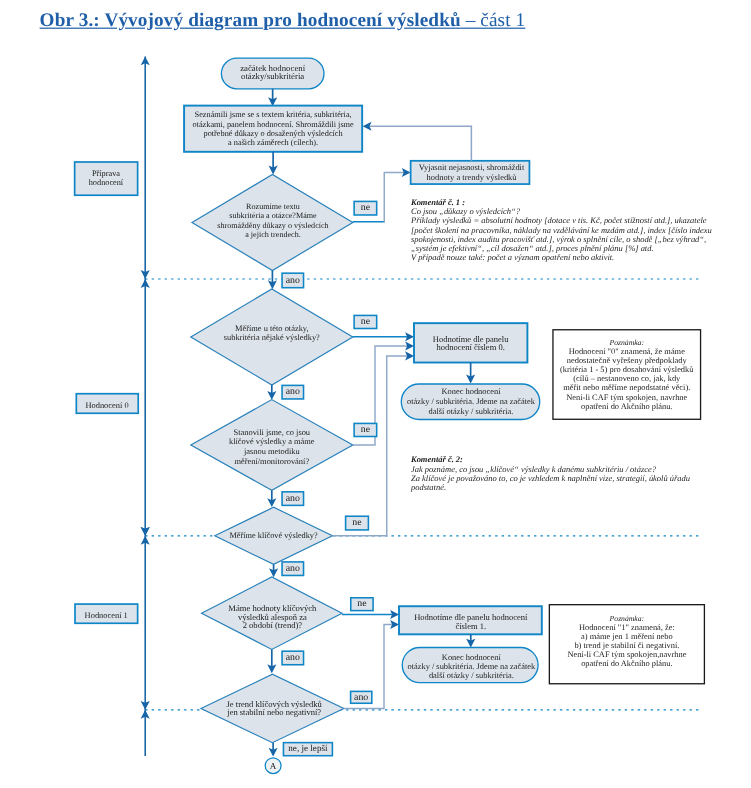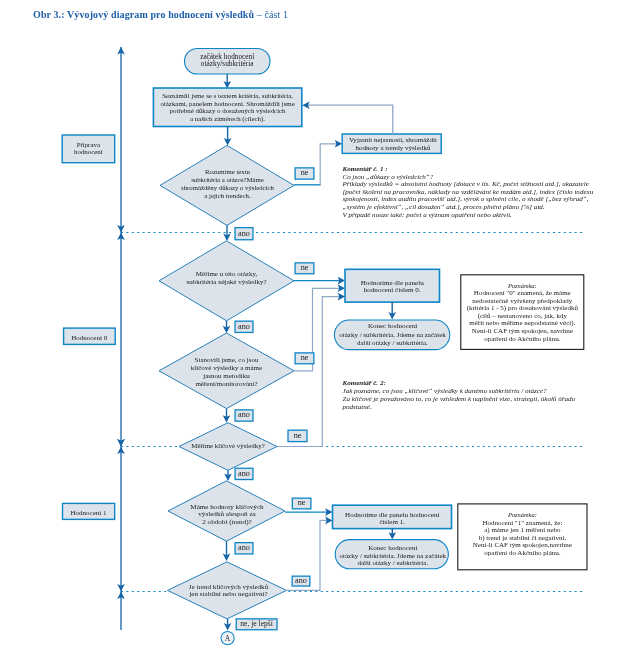--- a/index.html
+++ b/index.html
@@ -1,19 +1,19 @@
 <!DOCTYPE html>
 <html><head>
 <meta charset="utf-8">
 <title>Obr 3.</title>
 <style>
   html,body{margin:0;padding:0;}
   body{width:626px;height:657px;background:#ffffff;font-family:"Liberation Serif",serif;overflow:hidden;}
   #page{position:relative;width:626px;height:657px;}
-  .title{position:absolute;left:33px;top:9px;font-family:"Liberation Serif",serif;font-weight:bold;font-size:10px;color:#1f5fa9;letter-spacing:0.1px;}
+  .title{position:absolute;left:33px;top:9px;font-family:"Liberation Serif",serif;font-weight:bold;font-size:16px;color:#1f5fa9;letter-spacing:0.1px;text-decoration:underline;}
   .title .part2{font-weight:normal;}
   svg.canvas{position:absolute;left:0;top:0;width:626px;height:657px;}
 </style>
 </head>
 <body>
 
 <div id="page">
   <div class="title"><span>Obr 3.: Vývojový diagram pro hodnocení výsledků</span><span class="part2"> – část 1</span></div>
   <svg class="canvas" id="cv" viewBox="0 0 626 657">
       <line x1="121" y1="232.5" x2="585" y2="232.5" stroke="#0d85c6" stroke-width="1" stroke-dasharray="2.0 3.4"></line>

